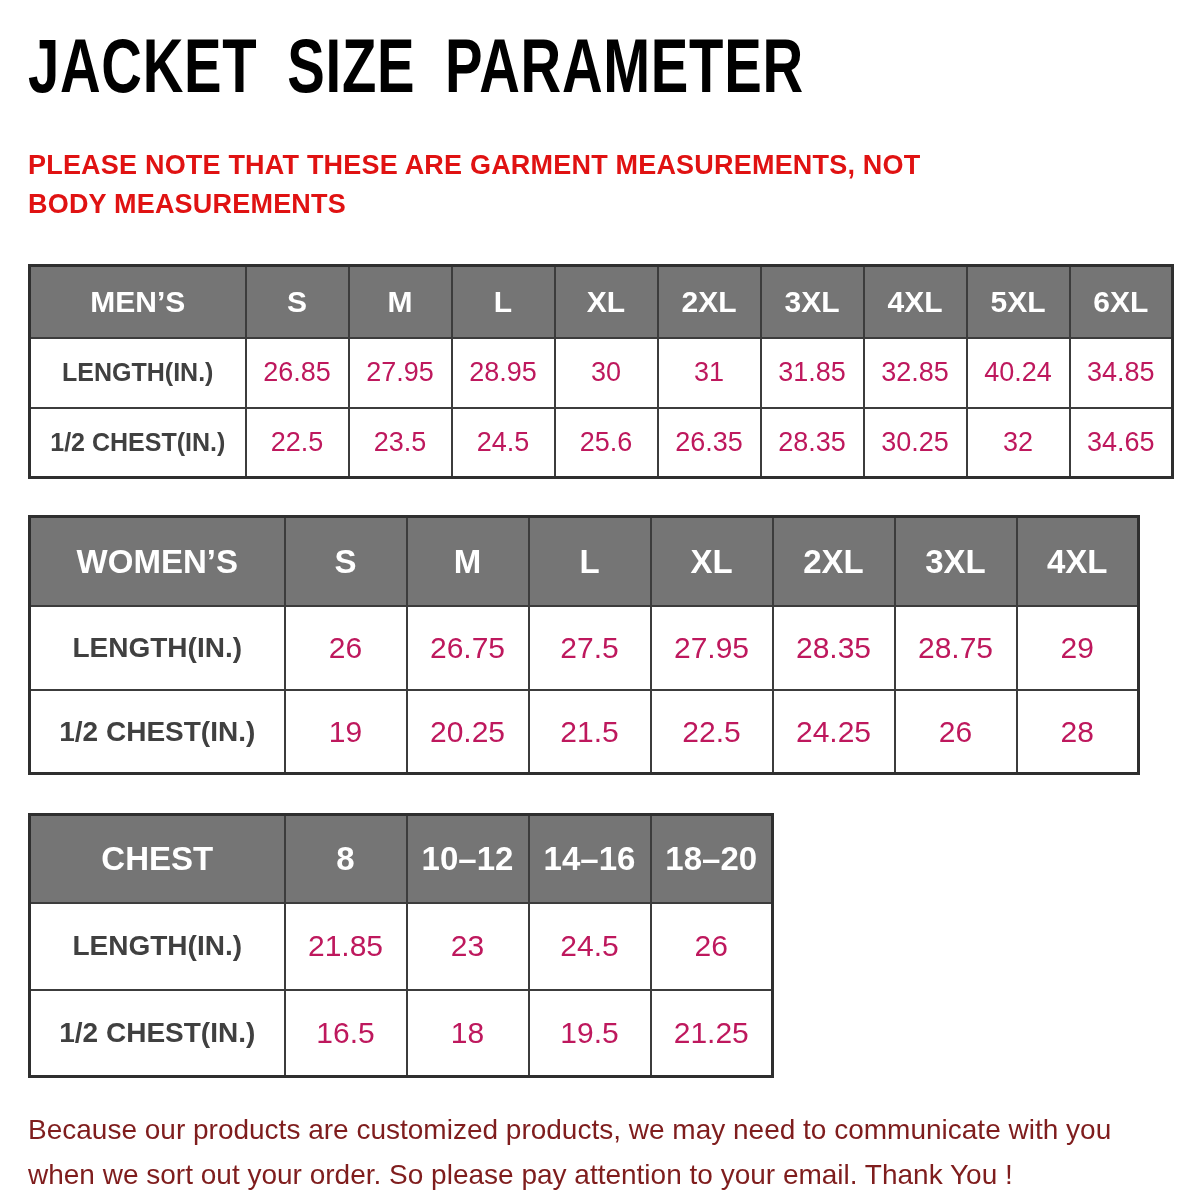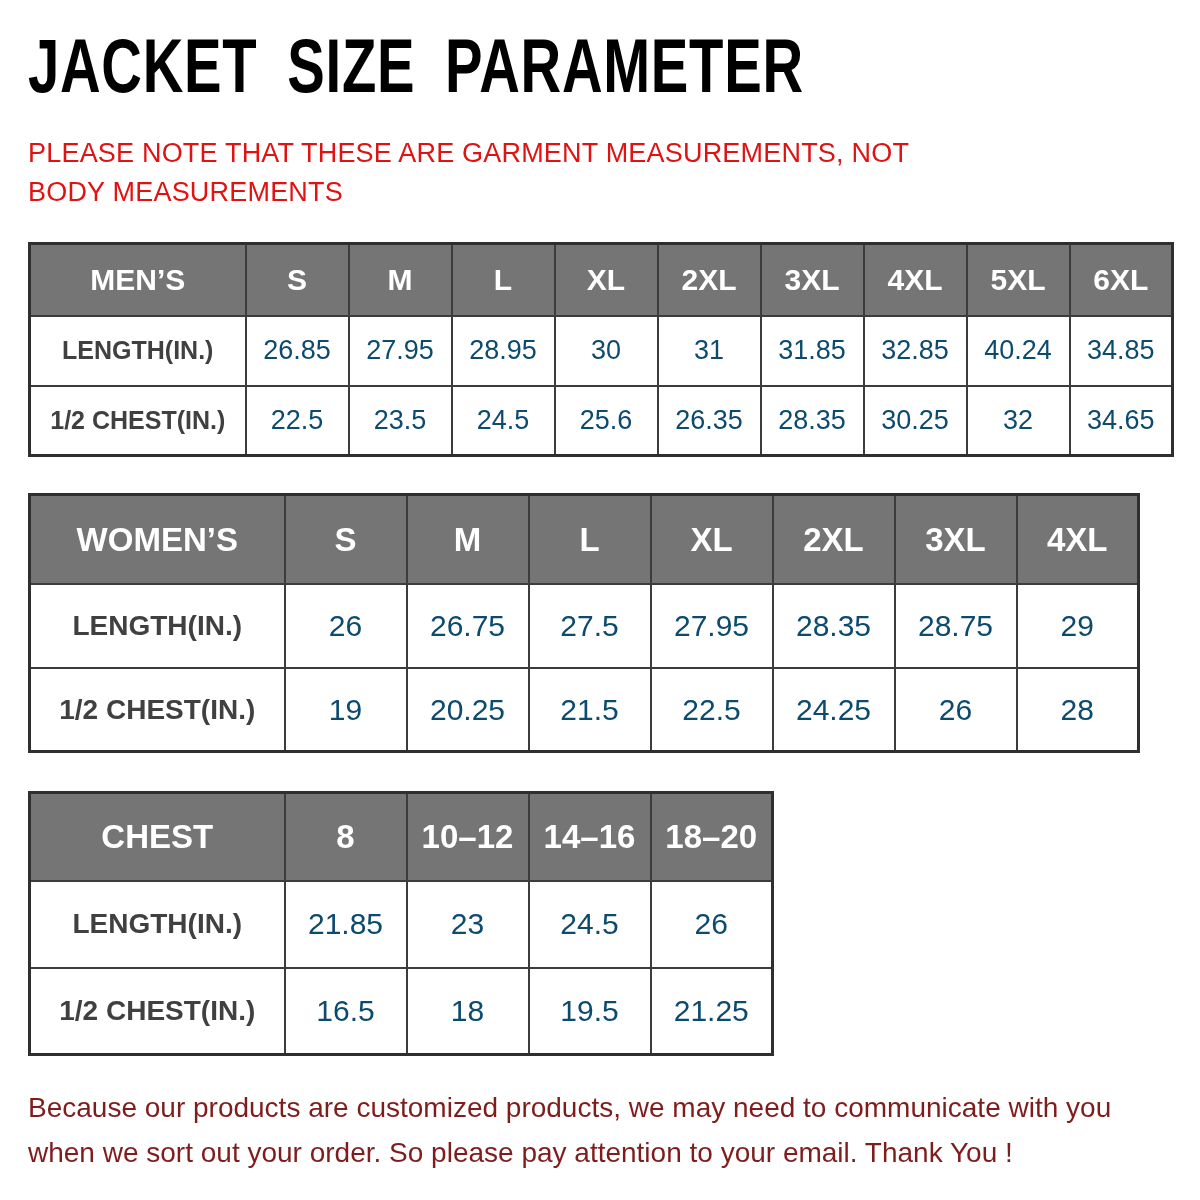--- a/index.html
+++ b/index.html
@@ -12,40 +12,40 @@
 
   .title {
     margin:10px 0 0 0;
     font-size:76px; font-weight:bold; line-height:1.0;
     letter-spacing:1px; word-spacing:0.24em; white-space:nowrap;
     transform:scaleX(0.74); transform-origin:left center;
     color:#000;
   }
 
   .note {
-    color:#e01212; font-weight:normal;
+    color:#e01212; font-weight:bold;
     font-size:27px; line-height:1.45;
-    width:930px; margin:30px 0 0 0; letter-spacing:0.2px;
+    width:930px; margin:42px 0 0 0; letter-spacing:0.2px;
   }
 
   table.size-table {
     border-collapse:collapse; table-layout:fixed;
     border:3px solid #2f2f2f;
   }
   table.size-table th, table.size-table td {
     border:2px solid #3c3c3c; text-align:center; vertical-align:middle;
     padding:0; overflow:hidden;
   }
   table.size-table thead th {
     background:#757575; color:#ffffff; font-weight:bold;
   }
   table.size-table td.rowlabel { font-weight:bold; color:#404040; }
-  table.size-table td { color:#0c4a6e; }
-
-  table.mens { margin-top:30px; width:1144px; }
+  table.size-table td { color:#be185d; }
+
+  table.mens { margin-top:40px; width:1144px; }
   .mens thead tr { height:72px; }
   .mens tbody tr { height:70px; }
   .mens thead th { font-size:30px; }
   .mens td { font-size:27px; }
   .mens td.rowlabel { font-size:25px; }
 
   table.womens { margin-top:36px; width:1111px; }
   .womens thead tr { height:89px; }
   .womens tbody tr { height:84px; }
   .womens thead th { font-size:33px; }

